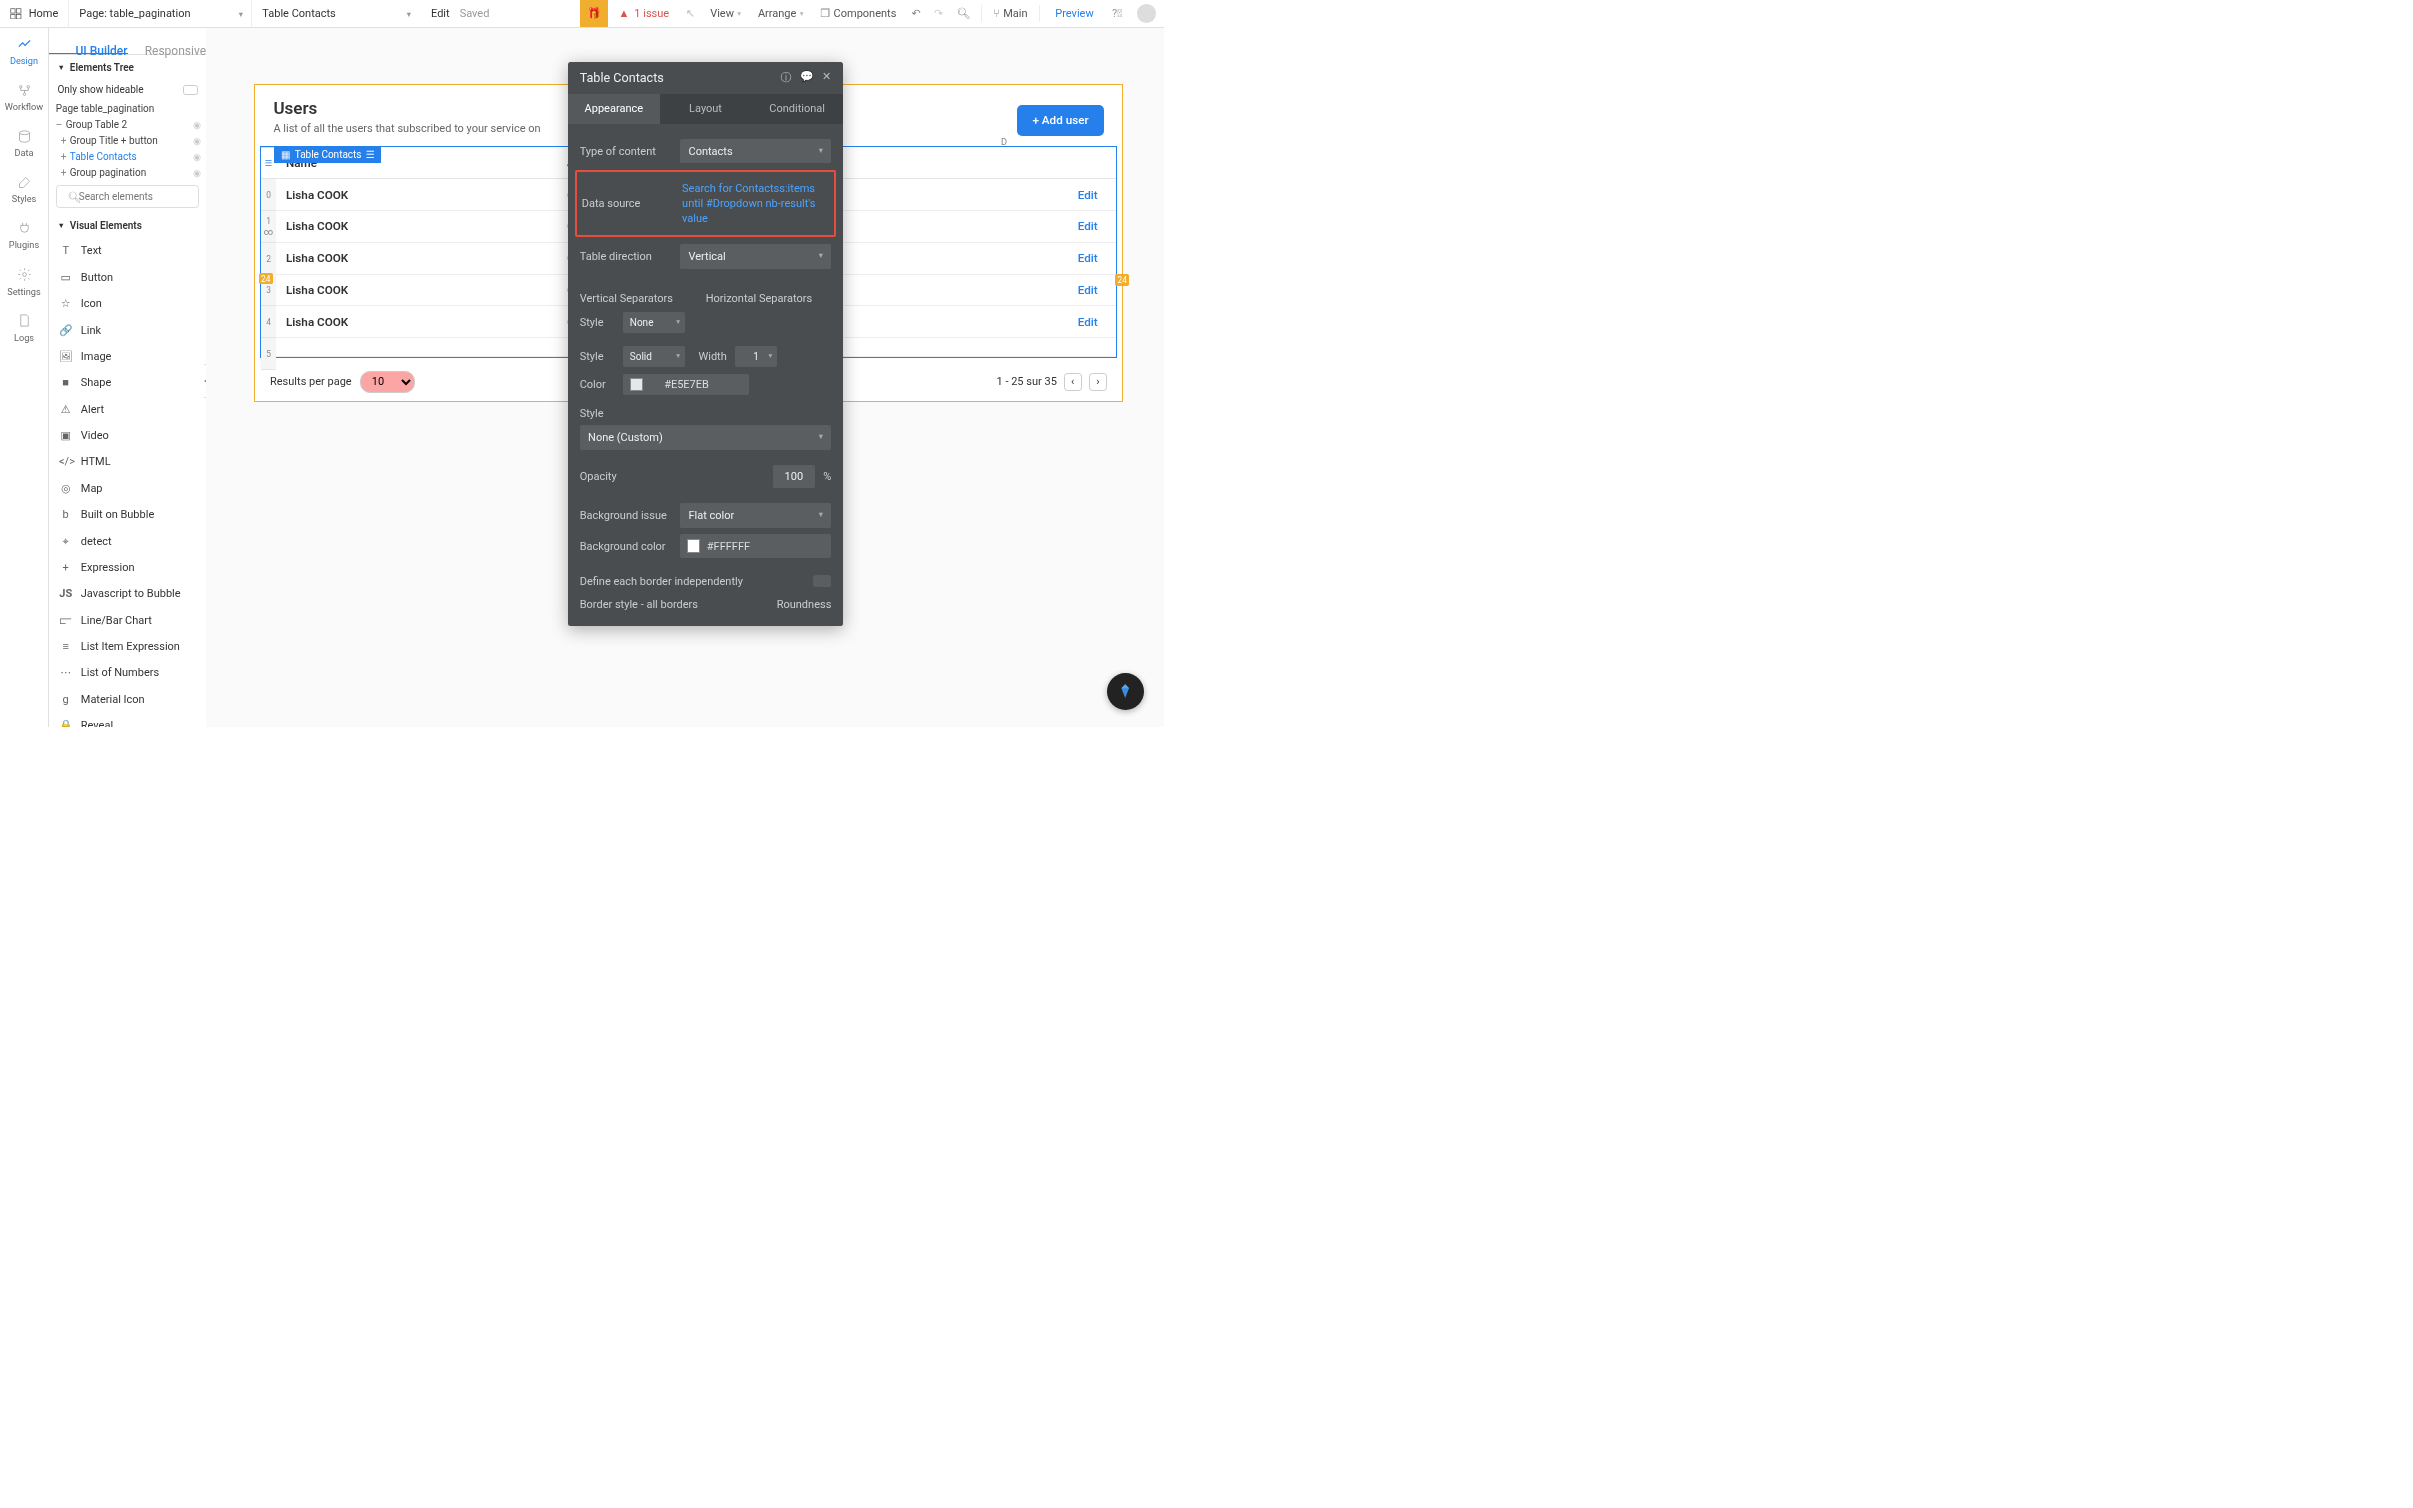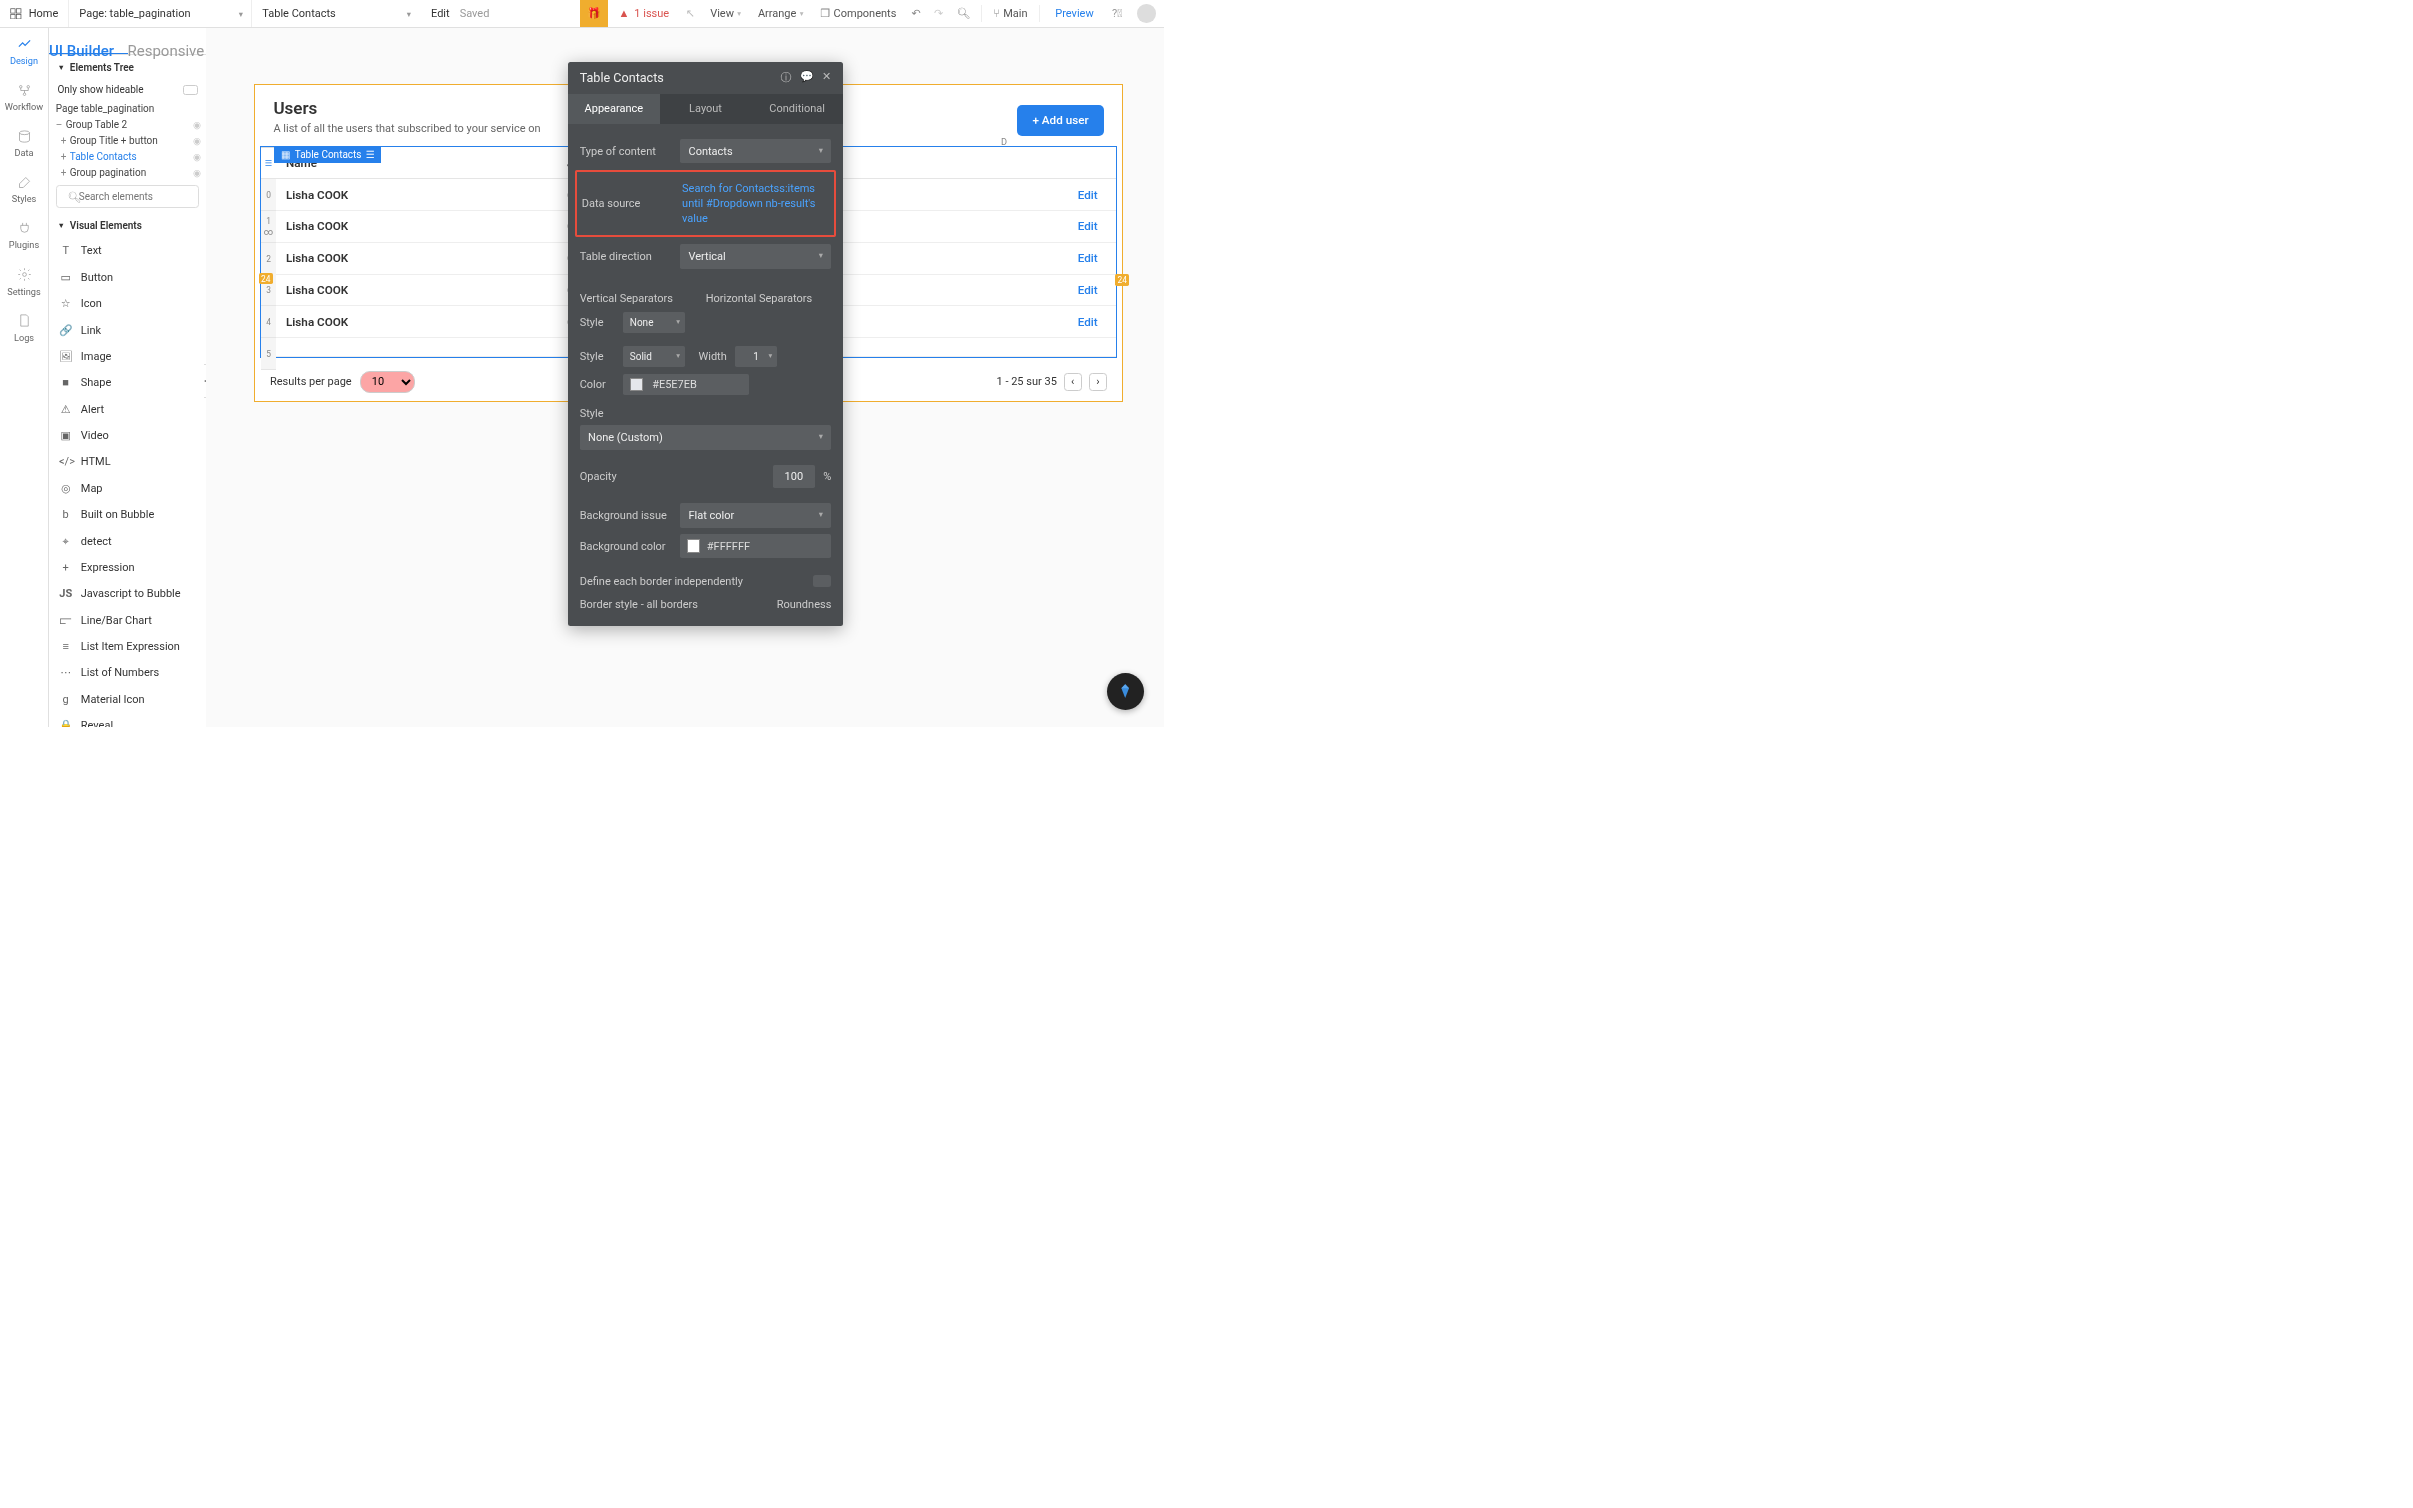--- a/index.html
+++ b/index.html
@@ -28,21 +28,21 @@
 
 
 .leftrail { position:absolute; top:28px; left:0; width:49px; bottom:0; border-right:0.8px solid #e0e0e0; background:#fff; display:flex; flex-direction:column; }
 .leftrail .rail-item { display:flex; flex-direction:column; align-items:center; gap:3.4px; padding:8.4px 0; cursor:pointer; color:#666; font-size:9.2px; }
 .leftrail .rail-item.active { color:#2680eb; }
 .leftrail .rail-item svg { width:15px; height:15px; }
 
 
 .sidepanel { position:absolute; top:28px; left:49px; width:158px; bottom:0; border-right:0.8px solid #e0e0e0; background:#fff; overflow-y:auto; }
 .sp-tabs { display:flex; border-bottom:0.8px solid #e0e0e0; height:27px; }
-.sp-tabs .tab { flex:1; display:flex; align-items:center; justify-content:flex-start; font-size:15px; color:#999; cursor:pointer;margin-top:20px; }
+.sp-tabs .tab { flex:1; display:flex; align-items:center; justify-content:flex-end; font-size:12px; color:#999; cursor:pointer;margin-top:20px; }
 .sp-tabs .tab.active { color:#2680eb; border-bottom:1.7px solid #2680eb; font-weight:500; }
 .sp-sec-header { display:flex; align-items:center; gap:5px; padding:6.7px 8.4px; font-weight:600; font-size:10px; }
 .sp-sec-header .tri { font-size:7.5px; }
 .sp-row { display:flex; align-items:center; justify-content:space-between; padding:5px 8.4px; font-size:10px; }
 .sp-toggle { width:15px; height:10px; border:0.8px solid #ccc; border-radius:2.5px; }
 .tree-item { display:flex; align-items:center; gap:3.4px; padding:2.5px 6.7px; font-size:10px; color:#444; cursor:pointer; position:relative; }
 .tree-item .eye { position:absolute; right:5px; color:#ccc; font-size:9.2px; }
 .tree-item.lvl1 { padding-left:6.7px; }
 .tree-item.lvl2 { padding-left:11.7px; }
 .tree-item.active { color:#2680eb; }
@@ -492,21 +492,21 @@
         </div>
       </div>
       <div class="irow2">
         <div class="lbl2">Style</div>
         <div class="sel2"><span>Solid</span></div>
         <div class="lbl3">Width</div>
         <div class="sel2" style="width:42px;text-align:center"><span>1</span></div>
       </div>
       <div class="irow2">
         <div class="lbl2">Color</div>
-        <div style="display:flex;align-items:center;gap:9px;background:#5b5e61;padding:4.2px 6.7px;border-radius:1.7px;flex:0 0 126px">
+        <div style="display:flex;align-items:center;gap:21px;background:#5b5e61;padding:4.2px 6.7px;border-radius:1.7px;flex:0 0 126px">
           <div class="swatch" style="background:#E5E7EB"></div>
           <span>#E5E7EB</span>
         </div>
       </div>
 
       <div class="sec-sub">Style</div>
       <div class="irow" style="margin-top:1.7px">
         <div class="val-select" style="flex:1"><span>None (Custom)</span></div>
       </div>
 

